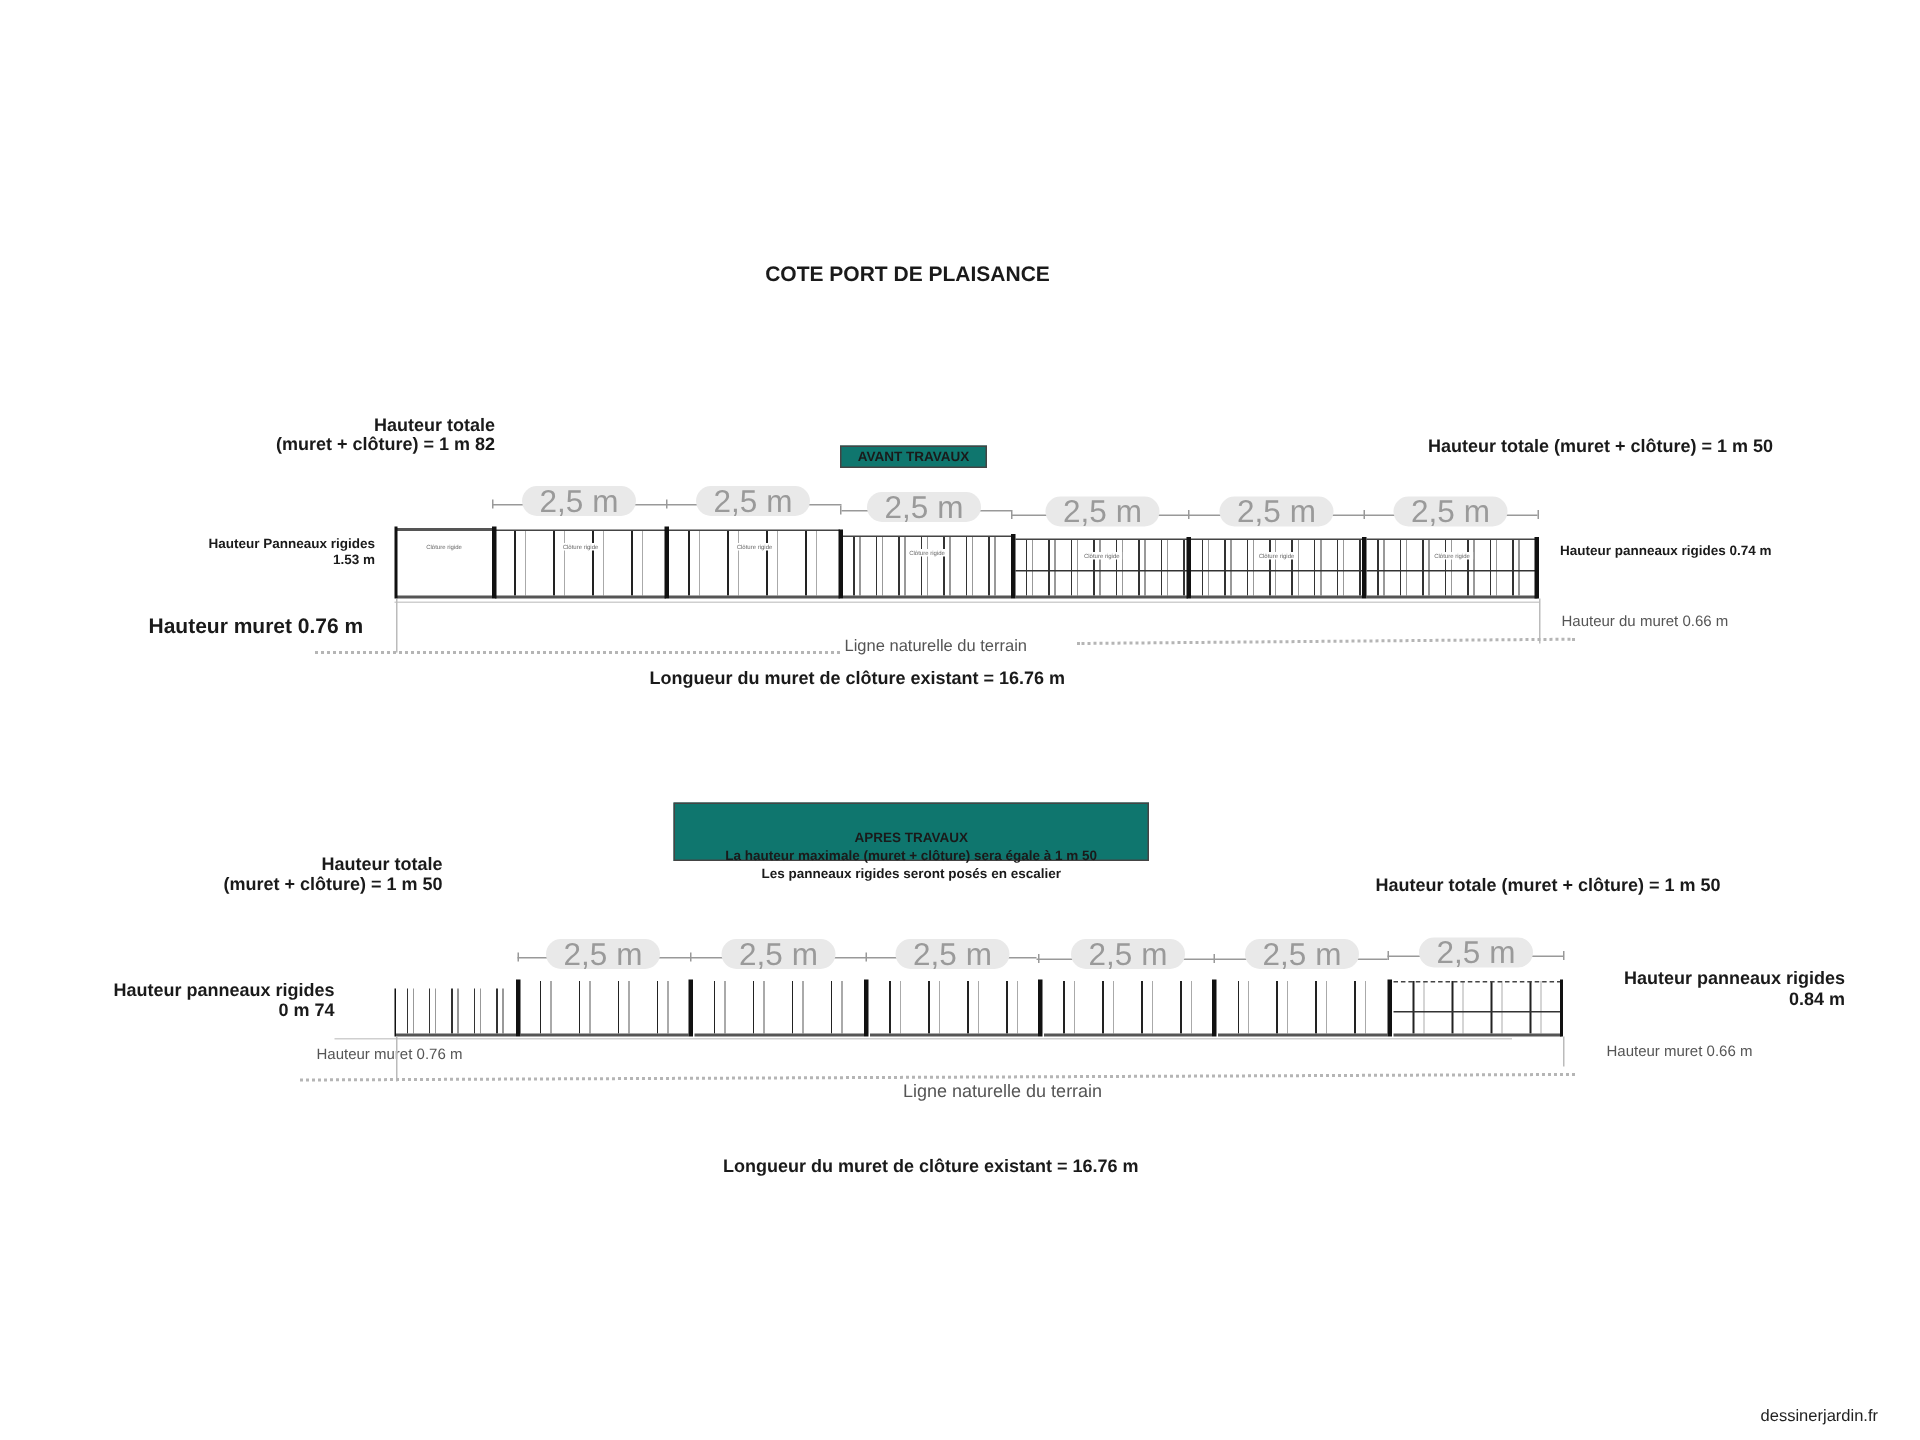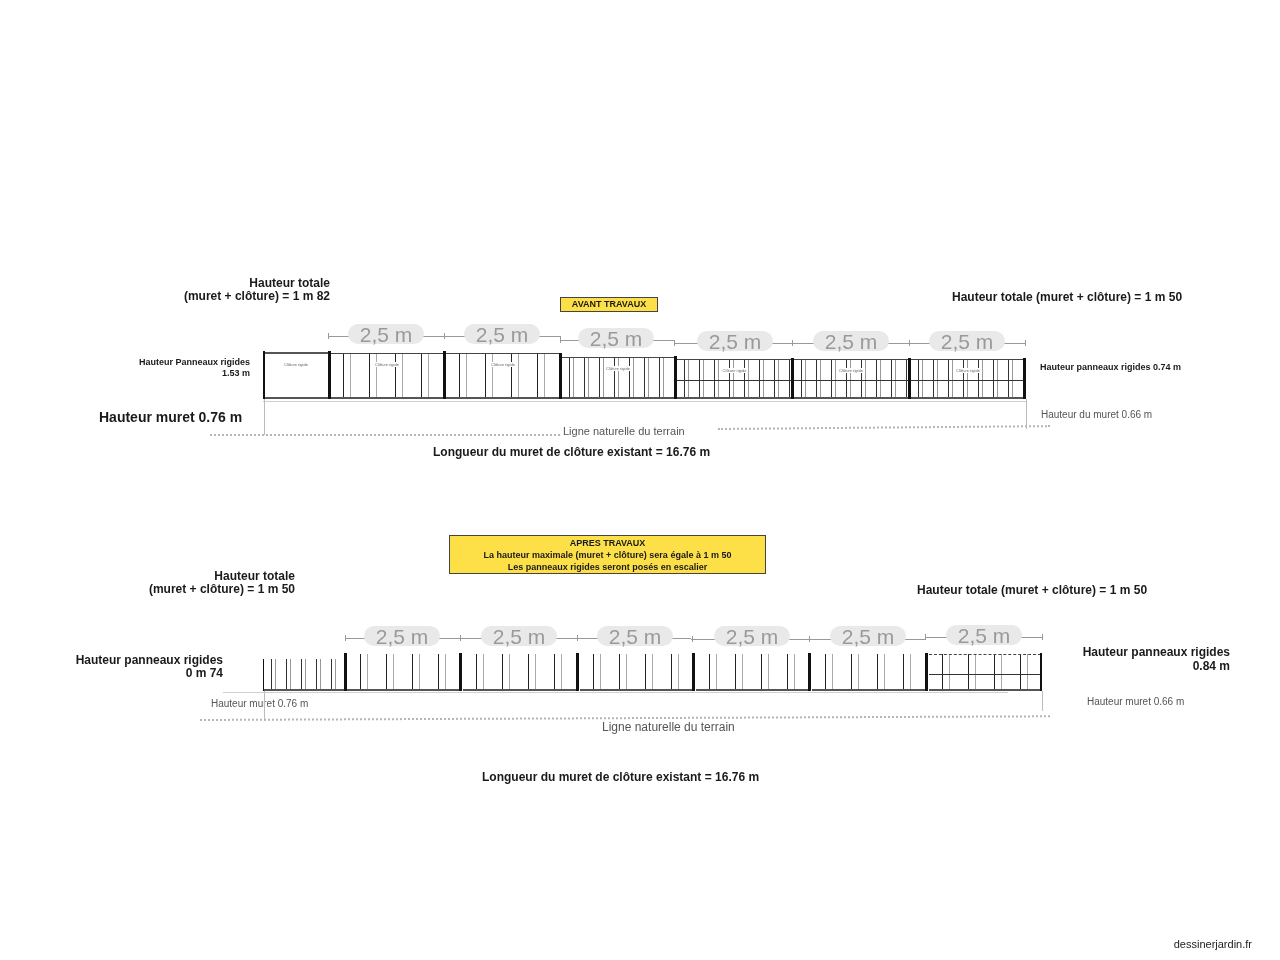--- a/index.html
+++ b/index.html
@@ -2,21 +2,21 @@
 <html><head>
 <meta charset="utf-8">
 <style>
   html, body { margin:0; padding:0; }
   body { width:1280px; height:960px; background:#ffffff; position:relative; overflow:hidden;
          font-family:"Liberation Sans", "DejaVu Sans", sans-serif; color:#111; }
   .abs { position:absolute; }
   .title { left:440px; top:174px; width:330px; text-align:center; font-weight:bold; font-size:14px; line-height:16px; color:#1a1a1a; }
   .label-b { font-weight:bold; color:#1a1a1a; text-align:right; white-space:nowrap; }
   .label-l { color:#555; white-space:nowrap; }
-  .boxed { border:1px solid #444; background:#fde047; text-align:center; font-weight:bold; color:#1a1a1a; }
+  .boxed { border:1px solid #444; background:#0f766e; text-align:center; font-weight:bold; color:#1a1a1a; }
   .dim { position:absolute; height:20px; border-radius:12px; background:#e9e9e9; color:#9a9a9a; font-size:21px; line-height:22px; text-align:center; }
   .dimline { position:absolute; height:1px; background:#999; }
   .tick { position:absolute; width:1px; height:6px; background:#999; }
   .ground { position:absolute; height:0; border-top:2px dotted #b5b5b5; }
   .wallline { position:absolute; height:1px; background:#cfcfcf; }
   .vline { position:absolute; width:1px; background:#bbb; }
   .panel { position:absolute; border-top:1px solid #444; border-bottom:2px solid #555; box-sizing:border-box;
            background:
              repeating-linear-gradient(90deg, transparent 0, transparent 7px, #333 7px, #333 8px, transparent 8px, transparent 11px, #999 11px, #999 12px, transparent 12px, transparent 15px); }
   .panel.plain { background:#fff; border-top:2px solid #555; }
@@ -24,20 +24,21 @@
              repeating-linear-gradient(90deg, transparent 0, transparent 13px, #222 13px, #222 14px, transparent 14px, transparent 20px, #aaa 20px, #aaa 21px, transparent 21px, transparent 26px); }
   .panel.mid::after { content:""; position:absolute; left:0; right:0; top:55%; height:1px; background:#333; }
   .panel .tag { position:absolute; top:8px; left:50%; transform:translateX(-50%); font-size:4px; color:#666; background:#fff; padding:0 2px; }
   .post { position:absolute; width:3px; background:#111; }
   .footer { right:28px; bottom:10px; font-size:11px; color:#222; }
 </style>
 </head>
 <body>
 
 <div class="abs title">
+  <div>COTE PORT DE PLAISANCE</div>
 </div>
 
 <div>
   <div class="abs label-b" style="left:140px;top:277px;width:190px;font-size:12px;line-height:13px;">
     <div>Hauteur totale</div>
     <div>(muret + clôture) = 1 m 82</div>
   </div>
 
   <div class="abs boxed" style="left:560px;top:297px;width:96px;height:13px;font-size:9px;line-height:13px;">AVANT TRAVAUX</div>
 
@@ -110,21 +111,21 @@
   </div>
 
   <div class="ground" style="left:210px;top:434px;width:350px;"></div>
   <div class="ground" style="left:718px;top:428px;width:332px;transform:rotate(-0.5deg);transform-origin:left;"></div>
   <div class="abs label-l" style="left:563px;top:425px;font-size:11px;">Ligne naturelle du terrain</div>
 
   <div class="abs label-b" style="left:433px;top:445px;font-size:12px;">Longueur du muret de clôture existant = 16.76 m</div>
 </div>
 
 <div>
-  <div class="abs boxed" style="left:449px;top:535px;width:317px;height:39px;font-size:9px;line-height:12px;padding-top:1px;box-sizing:border-box;">
+  <div class="abs boxed" style="left:449px;top:535px;width:317px;height:39px;font-size:9px;line-height:12px;padding-top:16px;box-sizing:border-box;">
     <div>APRES TRAVAUX</div>
     <div>La hauteur maximale (muret + clôture) sera égale à 1 m 50</div>
     <div>Les panneaux rigides seront posés en escalier</div>
   </div>
 
   <div class="abs label-b" style="left:105px;top:570px;width:190px;font-size:12px;line-height:13px;">
     <div>Hauteur totale</div>
     <div>(muret + clôture) = 1 m 50</div>
   </div>
 
@@ -134,21 +135,21 @@
     <div>Hauteur panneaux rigides</div>
     <div>0 m 74</div>
   </div>
 
   <div class="abs label-b" style="left:1055px;top:645px;width:175px;font-size:12px;line-height:14px;">
     <div>Hauteur panneaux rigides</div>
     <div>0.84 m</div>
   </div>
 
   <div class="abs label-l" style="left:211px;top:698px;font-size:10px;">Hauteur muret 0.76 m</div>
-  <div class="abs label-l" style="left:1071px;top:696px;font-size:10px;margin-left:16px;">Hauteur muret 0.66 m</div>
+  <div class="abs label-l" style="left:1071px;top:696px;font-size:10px;">Hauteur muret 0.66 m</div>
 
   <div>
     <div class="dimline" style="left:345px;top:638px;width:346px;"></div>
     <div class="dimline" style="left:691px;top:639px;width:234px;"></div>
     <div class="dimline" style="left:925px;top:637px;width:117px;"></div>
     <div class="tick" style="left:345px;top:635px;"></div>
     <div class="tick" style="left:460px;top:635px;"></div>
     <div class="tick" style="left:577px;top:635px;"></div>
     <div class="tick" style="left:692px;top:636px;"></div>
     <div class="tick" style="left:809px;top:636px;"></div>

